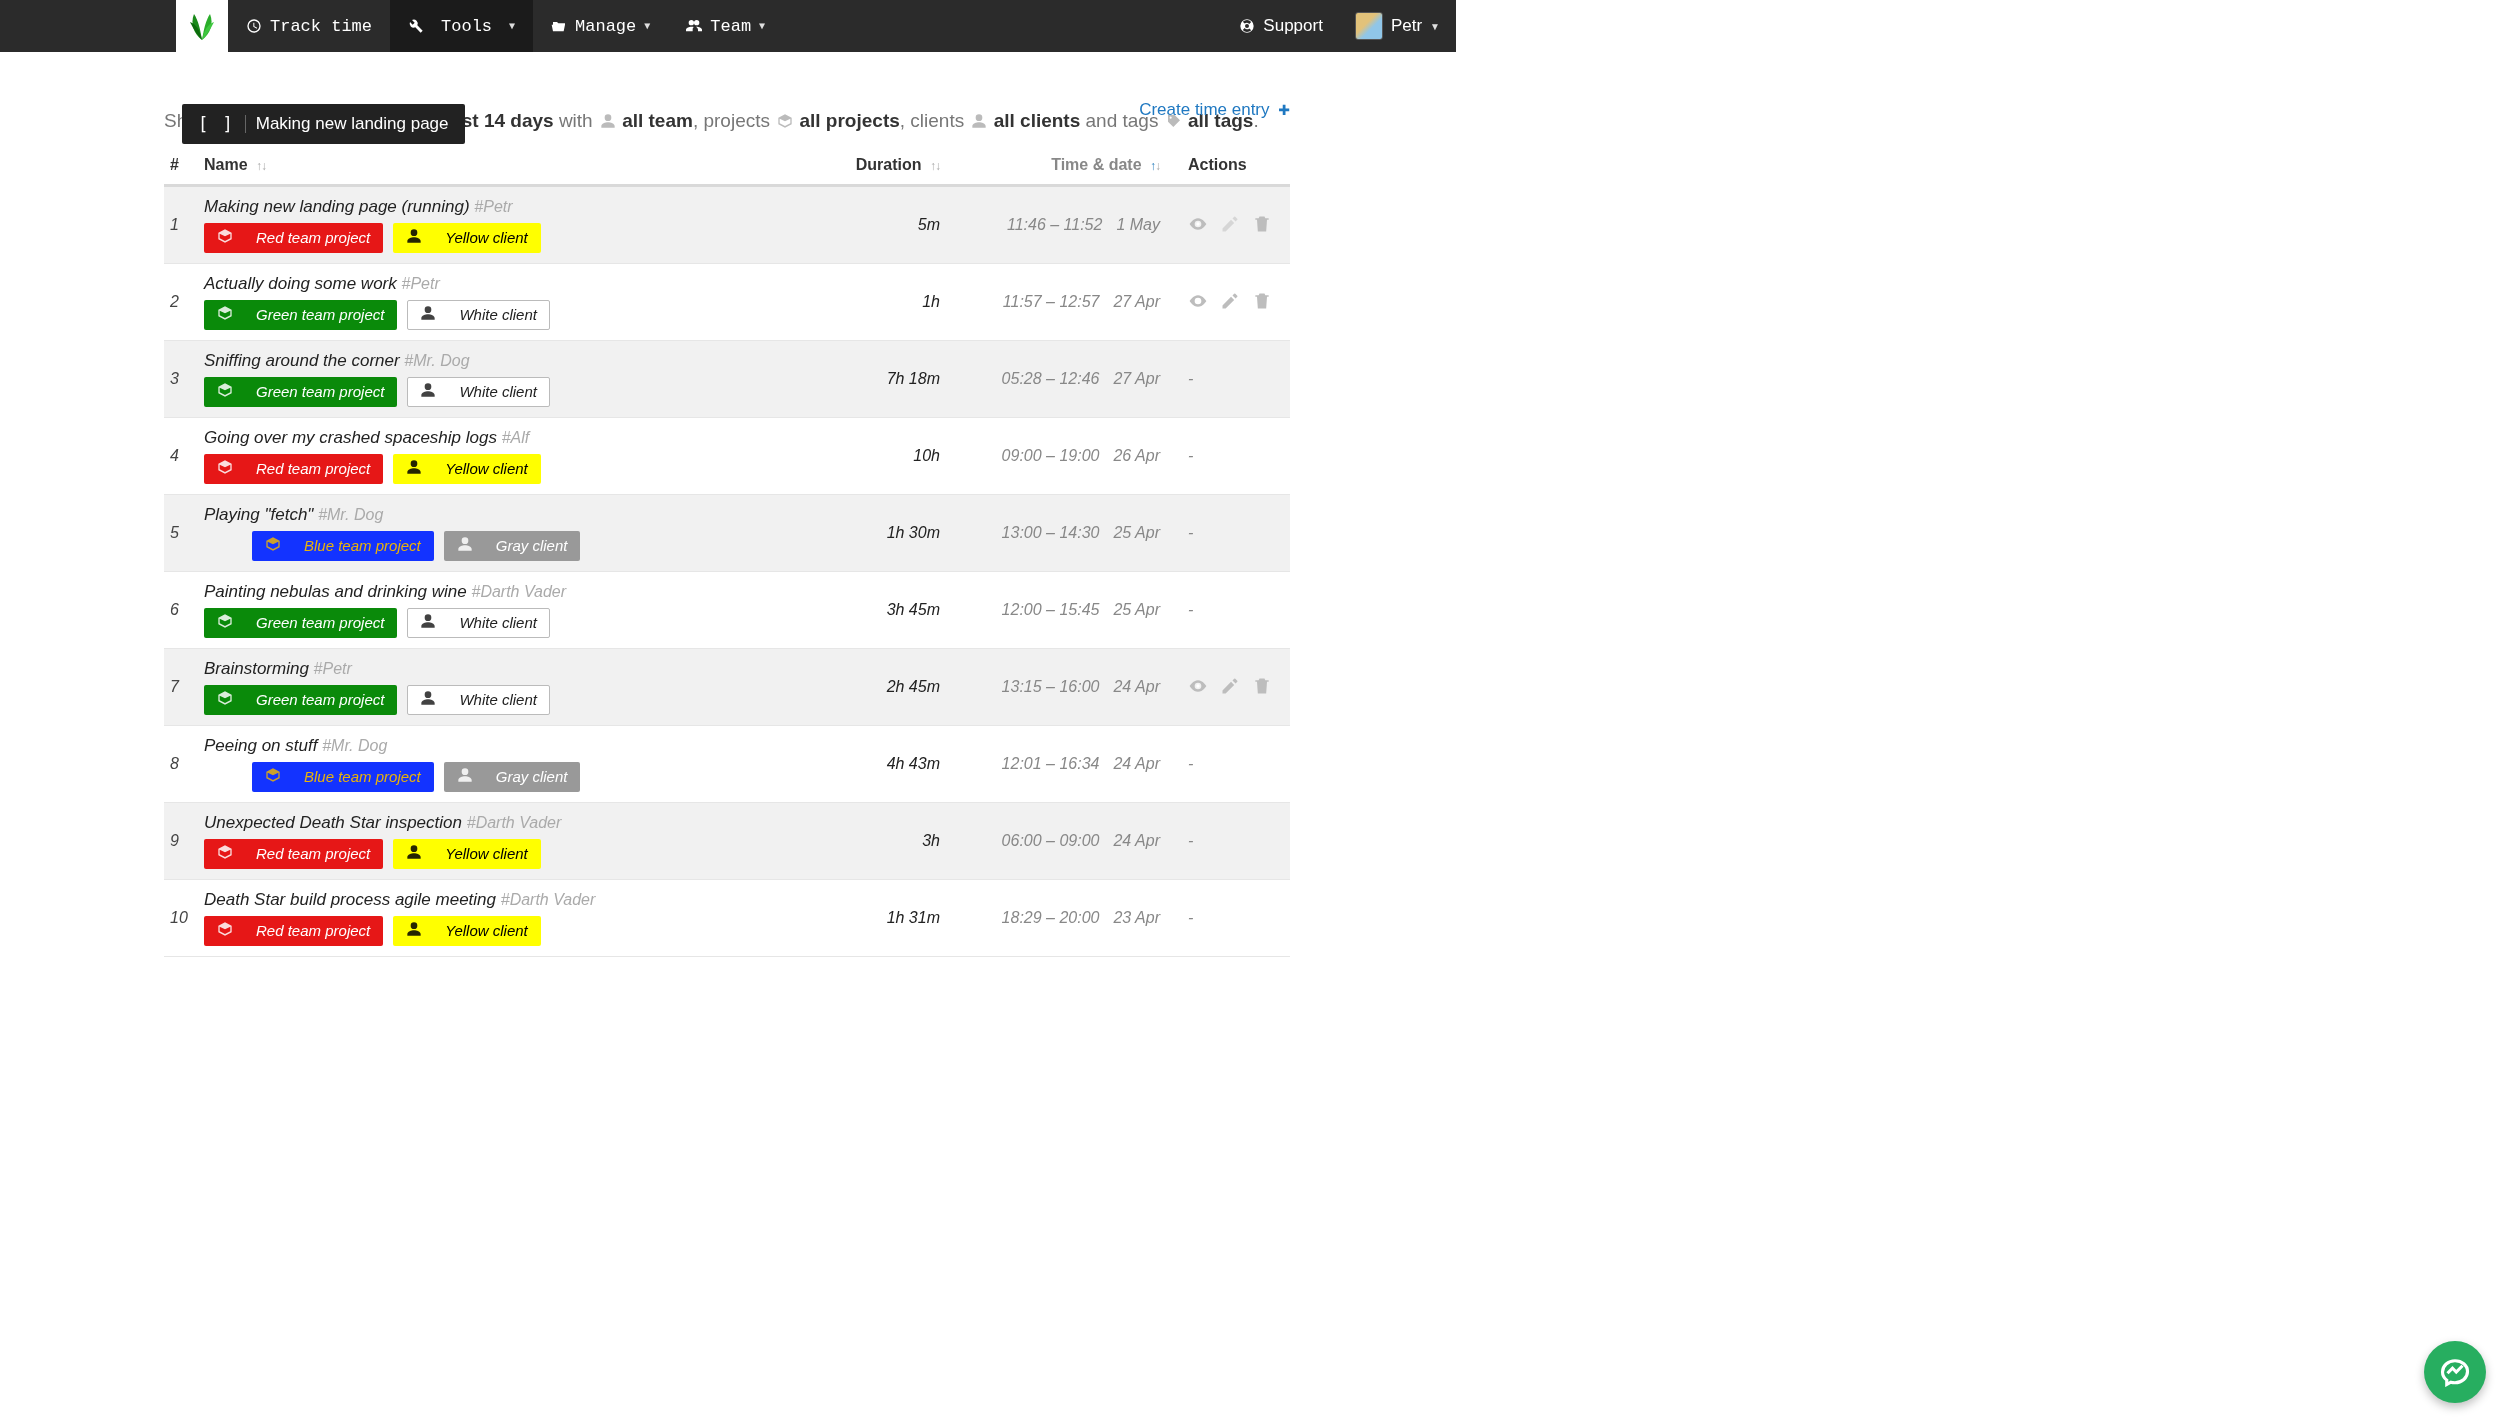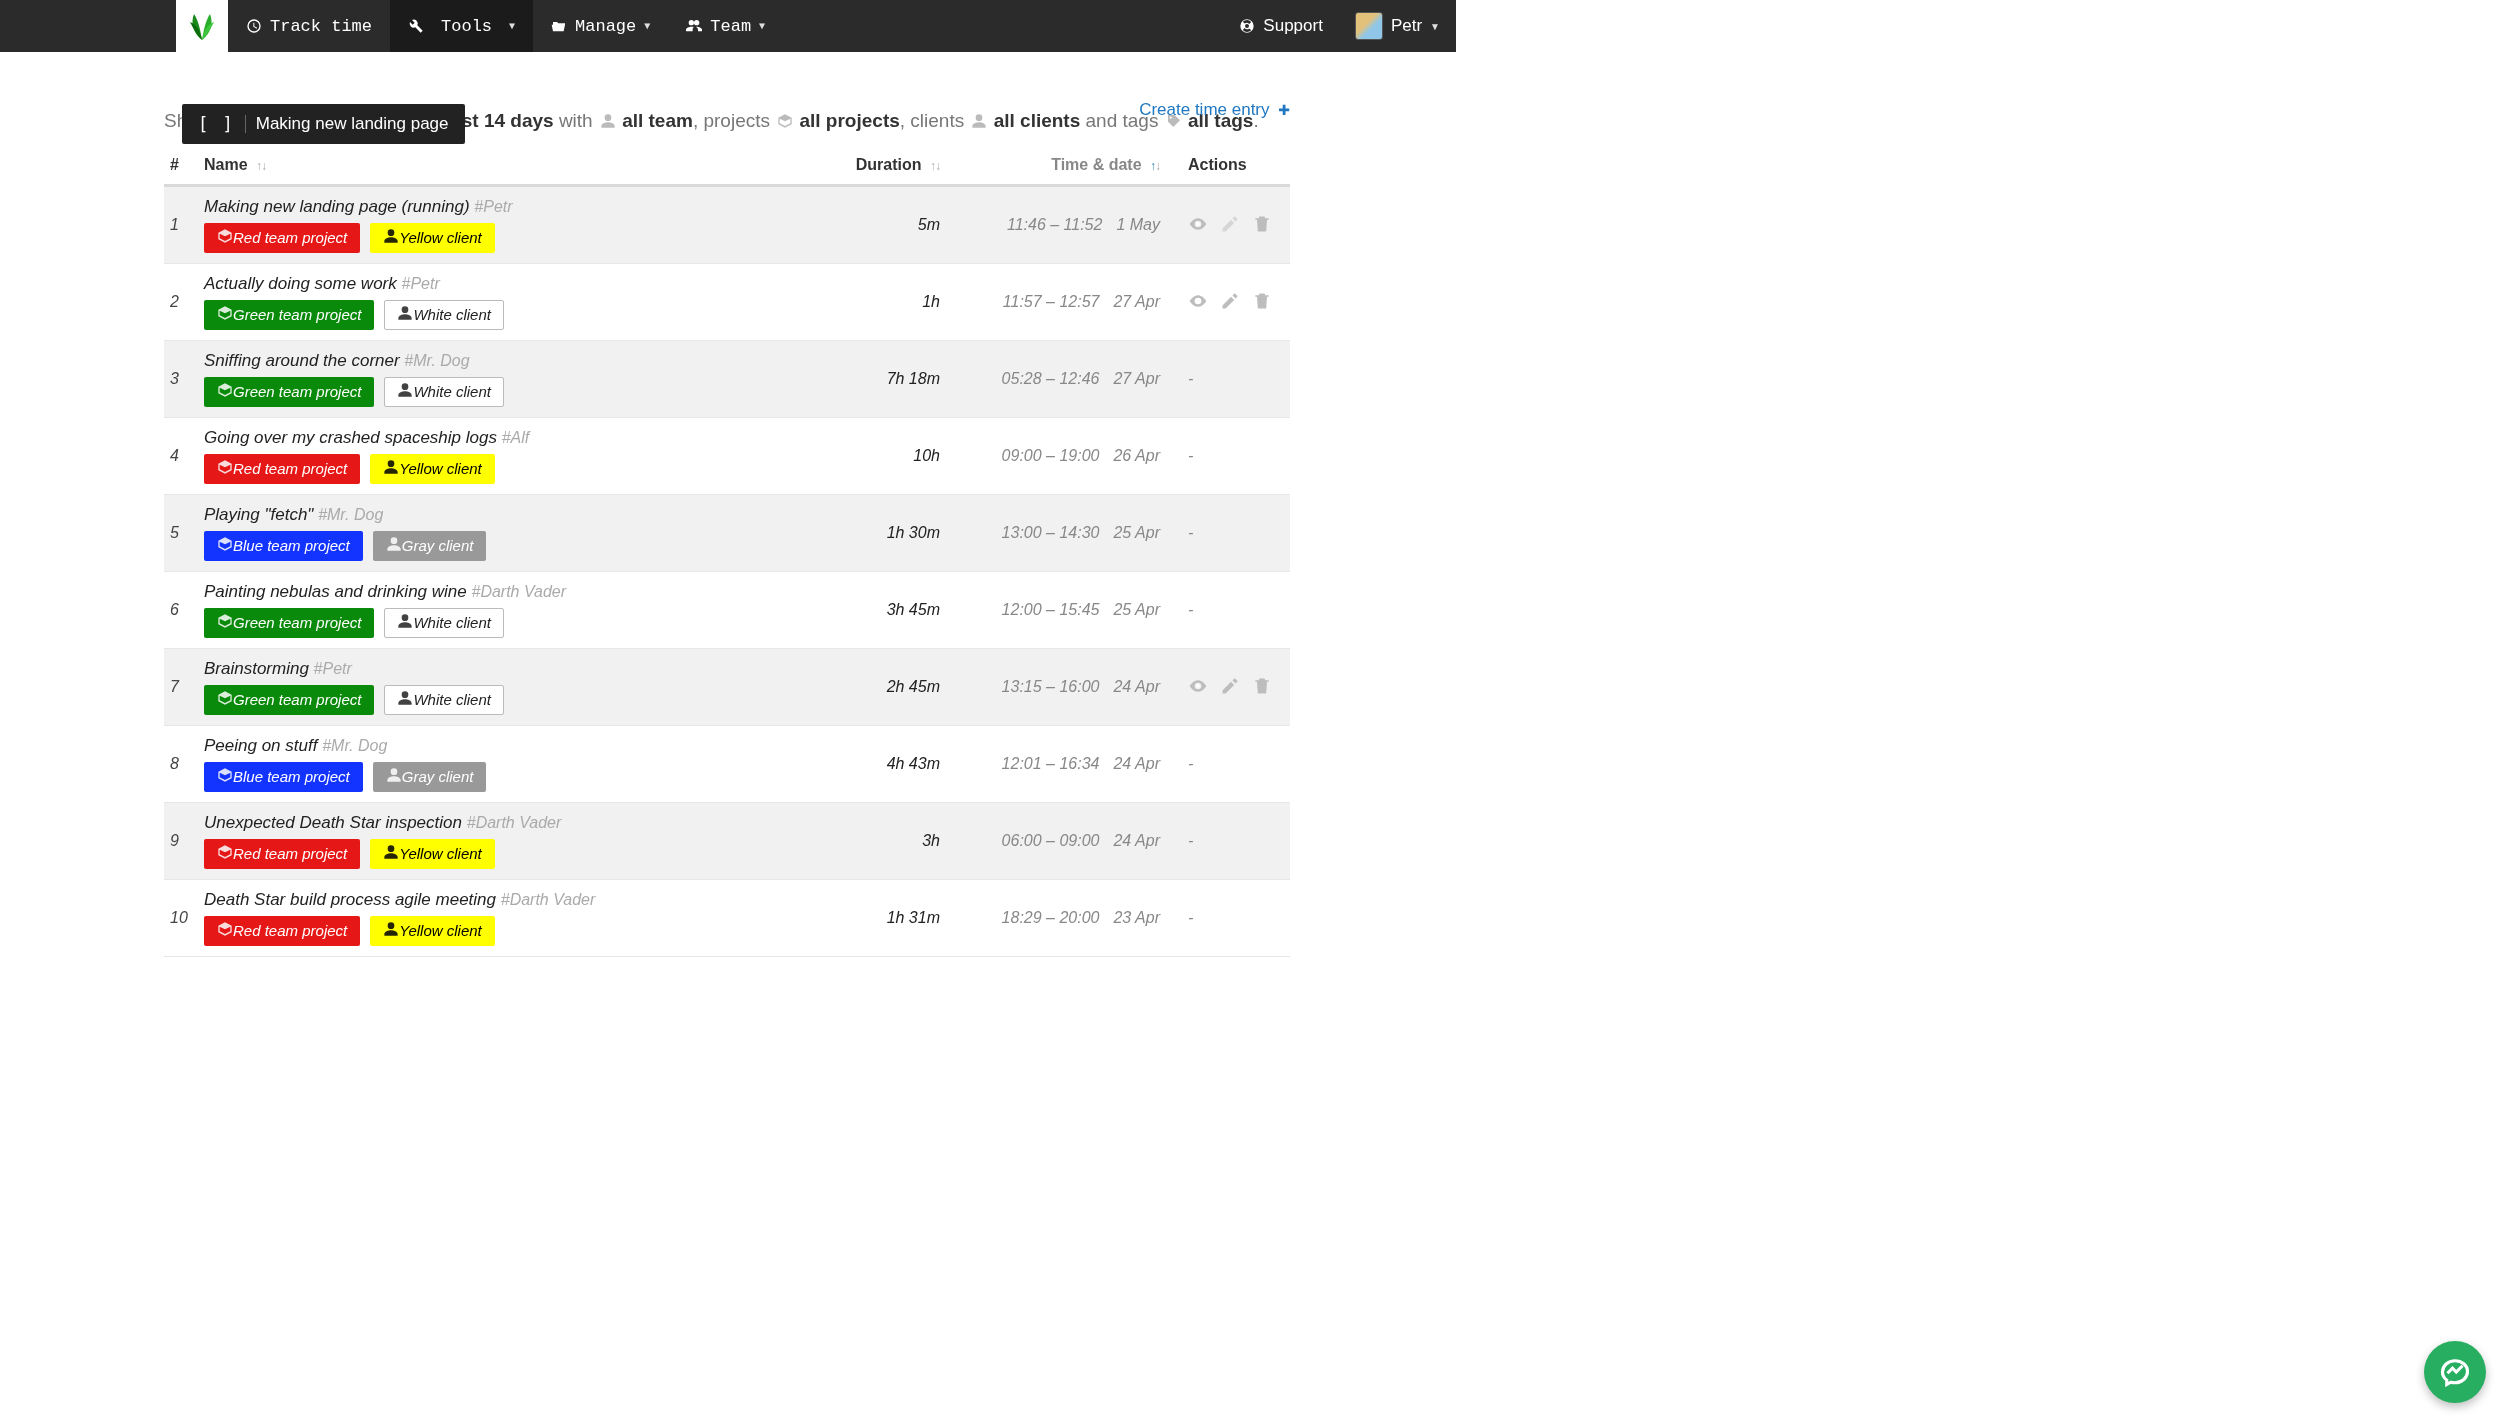--- a/index.html
+++ b/index.html
@@ -149,31 +149,31 @@
     padding-left: 18px;
     color: #bbb;
   }
   .entry-title { font-size: 17px; color: #222; }
   .entry-title .running { }
   .entry-title .user-tag { color: #aaa; font-size: 16px; }
   .badges { margin-top: 6px; display: flex; gap: 10px; }
   .badge {
     display: inline-flex;
     align-items: center;
-    gap: 0;
+    gap: 23px;
     padding: 4px 12px;
     border-radius: 2px;
     font-size: 15px;
     line-height: 20px;
     border: 1px solid transparent;
   }
   .badge .bicon { font-size: 12px; opacity: .85; }
   .badge-red    { background: #e61717; color: #fff; }
   .badge-green  { background: #0a8a0a; color: #fff; }
-  .badge-blue   { background: #1333ff; color: #ffffff; }
+  .badge-blue   { background: #1333ff; color: #eab308; margin-left: 48px; }
   .badge-yellow { background: #ffff00; color: #000; }
   .badge-white  { background: #fff; color: #222; border-color: #bbb; }
   .badge-gray   { background: #999; color: #fff; }
   .actions {
     display: flex;
     gap: 12px;
     color: #bdbdbd;
     font-size: 18px;
   }
   .actions .a-eye, .actions .a-edit, .actions .a-del { cursor: pointer; }

